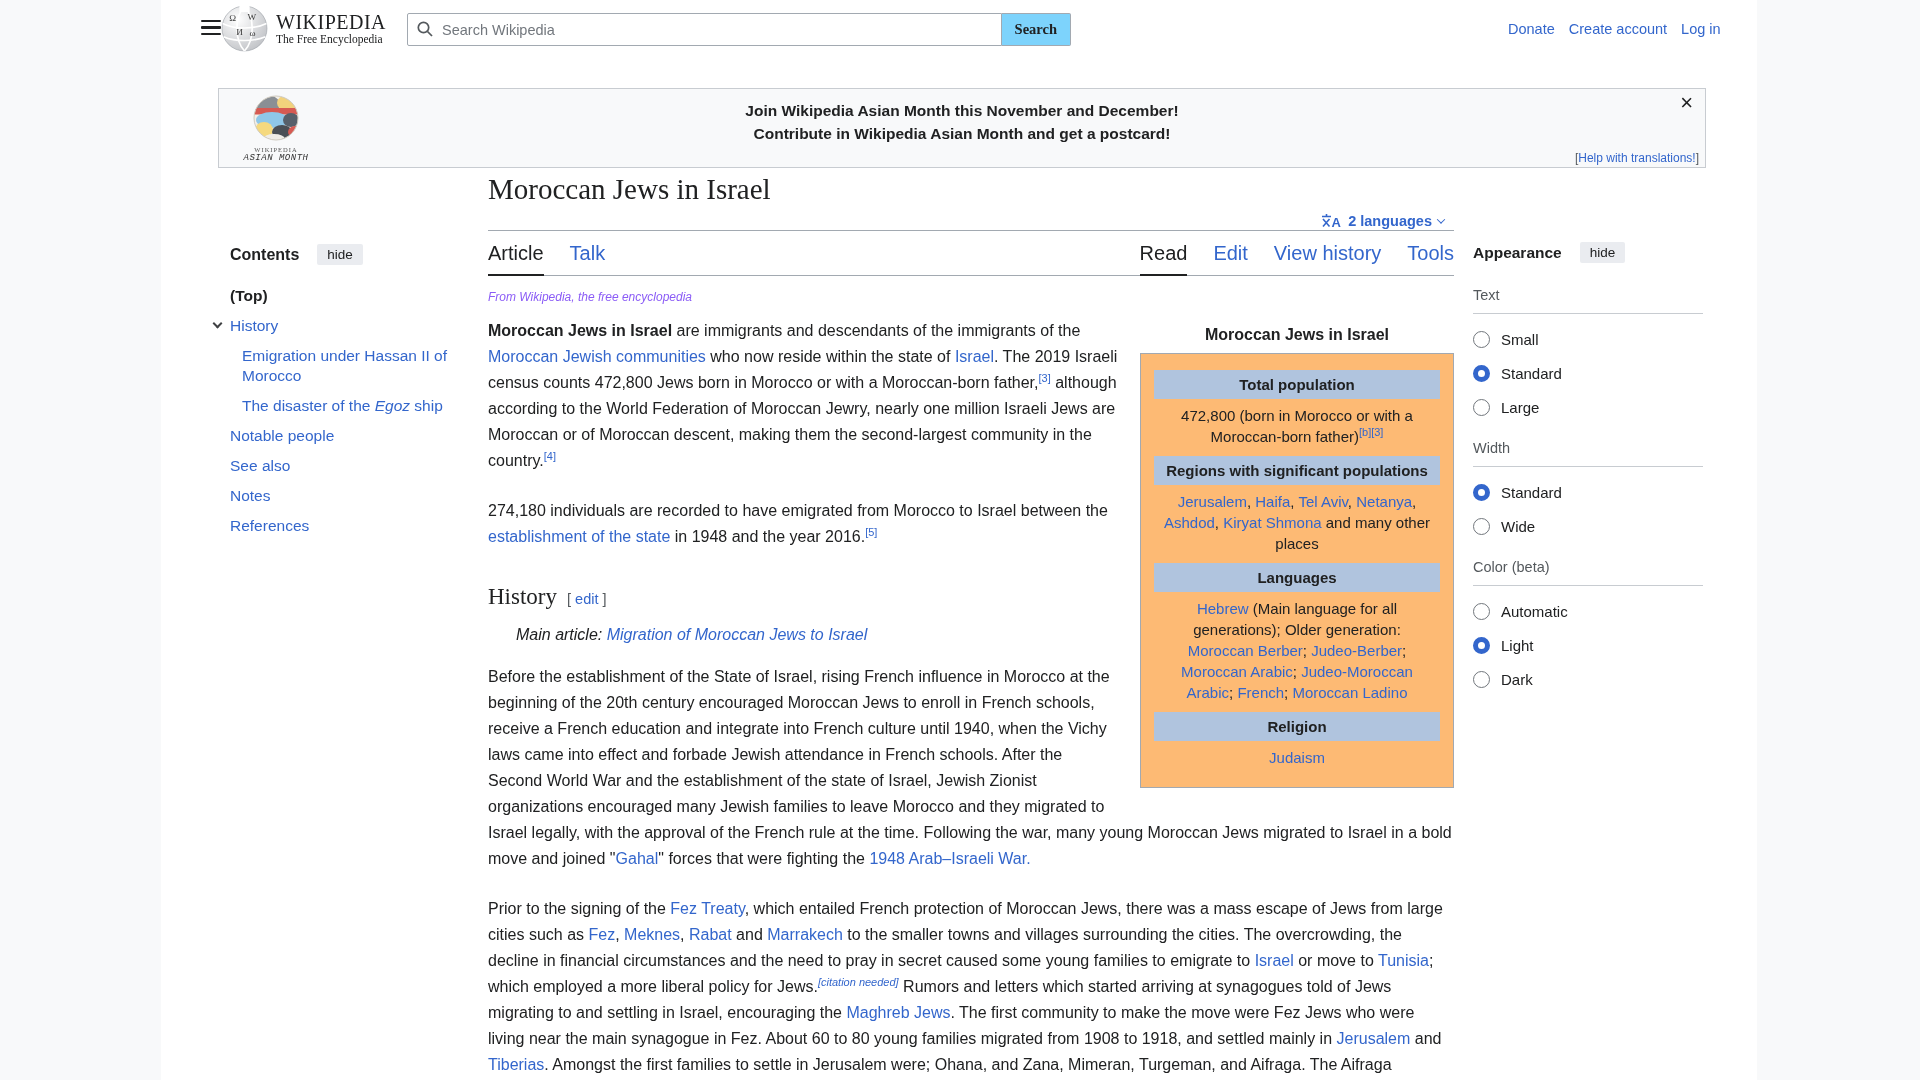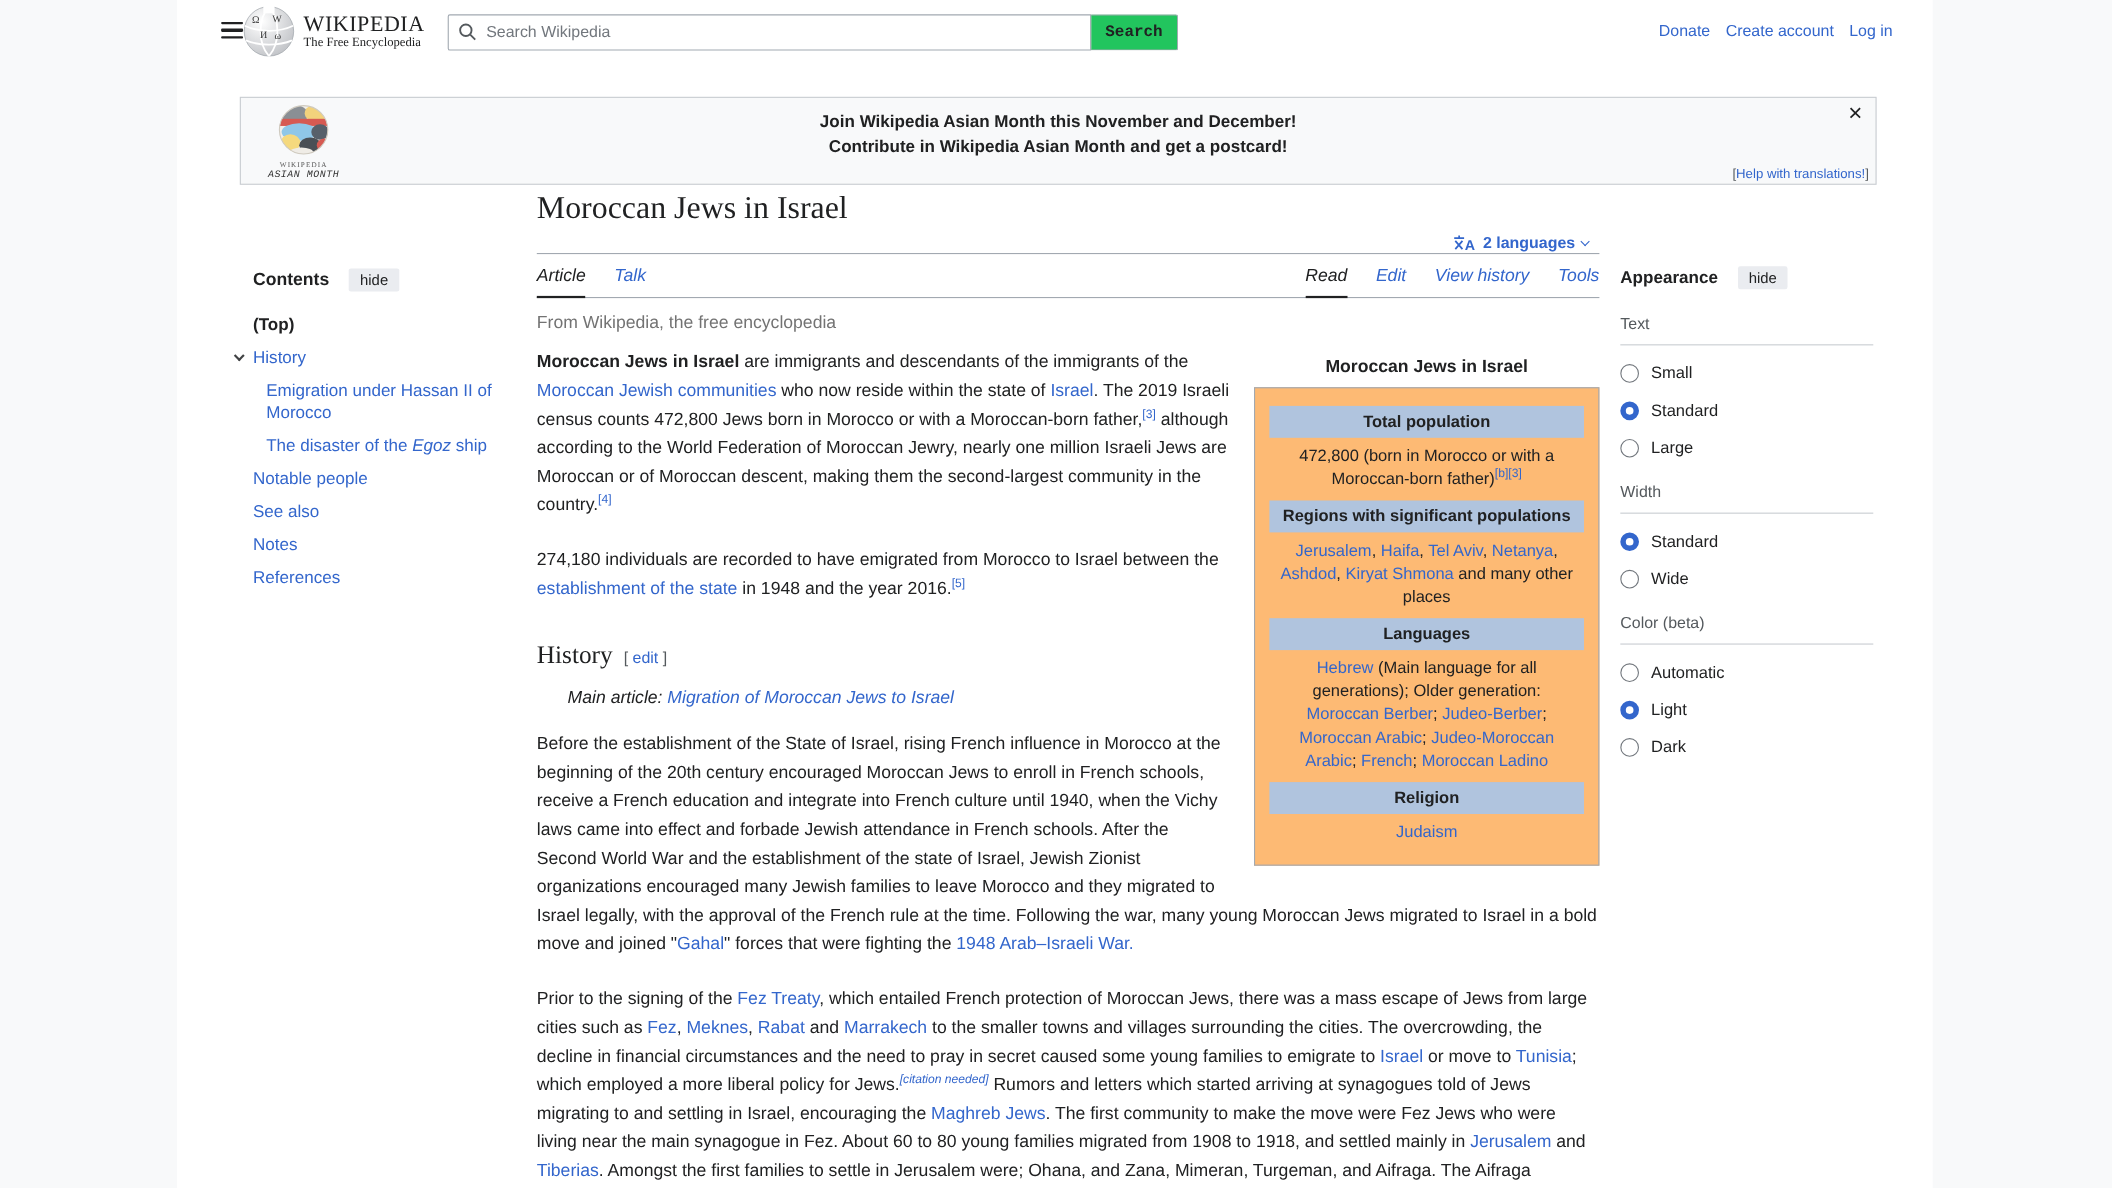--- a/index.html
+++ b/index.html
@@ -28,22 +28,22 @@
   .logo-tag { font-size:11.5px; line-height:13px; }
   .searchwrap { position:absolute; left:246px; top:13px; width:664px; height:33px; display:flex; }
   .searchbox { flex:1; position:relative; }
   .searchbox input {
     width:100%; height:33px; border:1px solid #a2a9b1; border-radius:2px 0 0 2px;
     padding:0 8px 0 34px; font-size:14.5px; font-family:inherit; color:#202122; outline:none;
   }
   .searchbox input::placeholder { color:#72777d; }
   .search-icon { position:absolute; left:9px; top:7px; }
   .search-btn {
-    border:1px solid #a2a9b1; border-left:none; border-radius:0 2px 2px 0; background:#22c55e;
-    font-weight:bold; font-size:14.5px; padding:0 13px; color:#202122; cursor:pointer; font-family:Liberation Mono, monospace;
+    border:1px solid #a2a9b1; border-left:none; border-radius:0 2px 2px 0; background:#7dd3fc;
+    font-weight:bold; font-size:14.5px; padding:0 13px; color:#202122; cursor:pointer; font-family:Liberation Serif, serif;
   }
   .user-links { position:absolute; left:1347px; top:21px; display:flex; gap:14px; font-size:14.5px; white-space:nowrap; }
 
   
   .banner { position:absolute; left:57px; top:88px; width:1488px; height:80px;
             border:1px solid #c8ccd1; background:#f8f9fa; }
   .banner-logo { position:absolute; left:22px; top:5px; width:70px; text-align:center; line-height:1; }
   .am-cap1 { font-family:"Liberation Serif", serif; font-size:6.5px; letter-spacing:1px; color:#555; margin-top:2px; }
   .am-cap2 { font-family:Liberation Mono, monospace; font-style:italic; font-size:9px; color:#333; letter-spacing:.5px; }
   .banner-text { position:absolute; left:0; top:10px; width:100%; text-align:center;
@@ -65,23 +65,23 @@
   
   .content { position:absolute; left:327px; top:160px; width:966px; }
   h1.title { font-family:"Liberation Serif", serif; font-weight:normal; font-size:29px;
              margin:8px 0 0 0; line-height:42px; padding-bottom:20px; border-bottom:1px solid #a2a9b1; }
   .lang-btn { position:absolute; right:10px; top:52px; display:flex; align-items:center; gap:6px;
               color:#3366cc; font-weight:bold; font-size:14.5px; cursor:pointer; }
   .chev-sm { width:6px; height:6px; border-left:1.6px solid #3366cc; border-bottom:1.6px solid #3366cc;
              transform:rotate(-45deg) translate(1px,-1px); display:inline-block; }
   .tabs { display:flex; justify-content:space-between; border-bottom:1px solid #a2a9b1; margin-top:0; }
   .tabgroup { display:flex; gap:26px; }
-  .tab { display:inline-block; padding:11px 0 9px 0; font-size:16px; color:#3366cc; cursor:pointer;font-style:italic; }
+  .tab { display:inline-block; padding:11px 0 9px 0; font-size:20px; color:#3366cc; cursor:pointer; }
   .tab.active { color:#202122; border-bottom:2px solid #202122; margin-bottom:-1px; }
-  .subtitle { margin-top:14px; font-size:16px; color:#737373; }
+  .subtitle { margin-top:14px; font-size:12px; color:#8b5cf6;font-style:italic; }
   .body { margin-top:14px; font-size:16px; line-height:26px; }
   .body p { margin:0 0 24px 0; }
   h2.hist { font-family:"Liberation Serif", serif; font-weight:normal; font-size:23px;
             margin:34px 0 10px 0; }
   .edit { font-size:14.5px; font-family:"Liberation Sans", sans-serif; margin-left:10px;text-align:right; }
   .note { font-style:italic; padding-left:28px; margin:0 0 16px 0; }
 
   
   .infobox-wrap { float:right; width:314px; margin:4px 0 18px 22px; font-size:15px; line-height:21px; }
   .ib-caption { text-align:center; font-weight:bold; font-size:16px; padding:2px 0 8px 0; }

